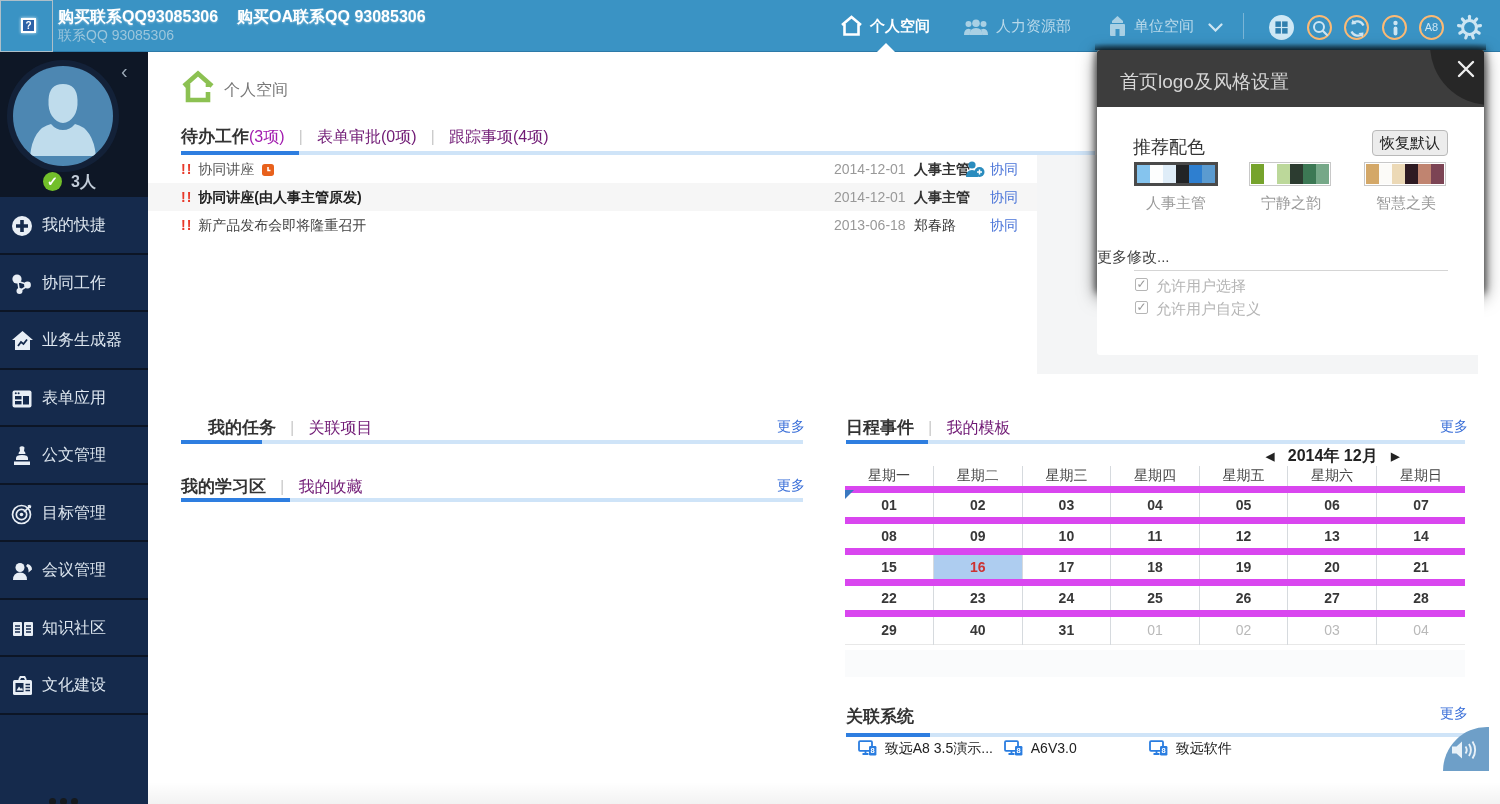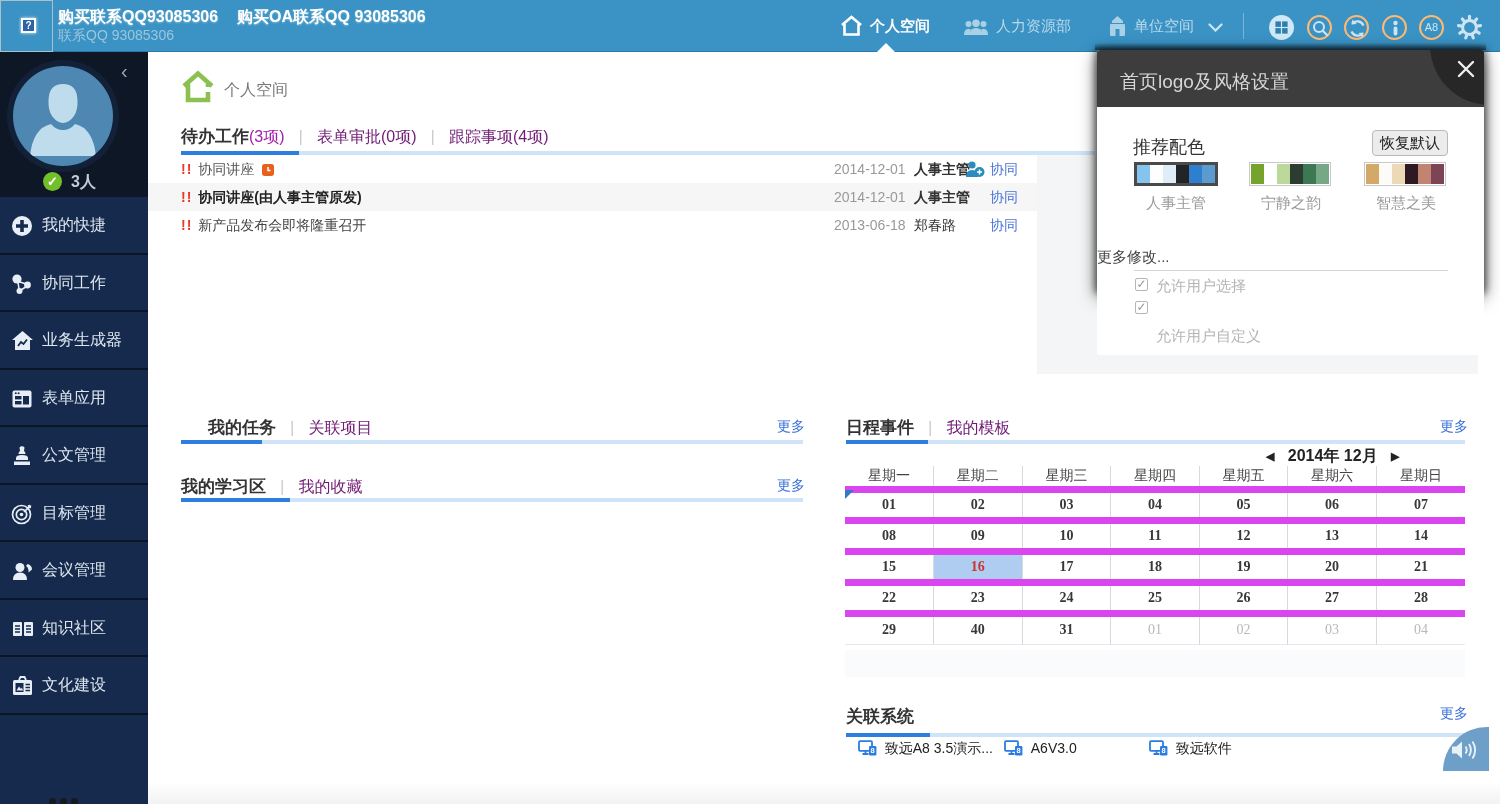--- a/index.html
+++ b/index.html
@@ -50,21 +50,21 @@
   .more { position:absolute; font-size:14px; color:#3a6fd8; }
 
   
   .trow { position:absolute; left:0; width:889px; height:28px; line-height:28px; font-size:14px; }
   .trow .ex { color:#e8392a; font-weight:bold; margin-left:33px; margin-right:6px; letter-spacing:1px; }
   .trow .date { position:absolute; left:686px; color:#999; }
   .trow .name { position:absolute; left:766px; color:#333; }
   .trow .xt { position:absolute; left:842px; color:#4a74d8; }
 
   
-  #cal { position:absolute; left:697px; top:414px; width:620px;font-family:Liberation Serif, serif; }
+  #cal { position:absolute; left:697px; top:414px; width:620px; }
   #cal table { border-collapse:collapse; width:620px; table-layout:fixed; border-bottom:1px solid #e8e8e8; }
   #cal td { border-left:1px solid #d6dade; text-align:center; font-size:14px; color:#383838; font-weight:bold; height:31px; border-top:7px solid #d946ef; }
   #cal td:first-child { border-left:none; }
   #cal tr.wk td { font-weight:normal; font-size:14px; color:#444; border-top:none; border-bottom:1px solid #c6cbd0; height:23px; }
   #cal td.nm { color:#b9b9b9; font-weight:normal; }
   #cal td.sel { background:#aecdf0; color:#cc3333; }
 
   
   #panel { position:absolute; left:1097px; top:50px; width:387px; height:242px; box-shadow:0 0 7px 2px rgba(0,0,0,.55), 0 5px 18px rgba(0,0,0,.6); border-radius:3px; background:#fff; }
   #panel-head { position:absolute; left:0; top:0; width:387px; height:57px; background:#3d3d3d; border-radius:3px 3px 0 0; overflow:hidden; }
@@ -454,14 +454,14 @@
   <div class="swlabel" style="left:37px;">人事主管</div>
   <div class="swlabel" style="left:152px;">宁静之韵</div>
   <div class="swlabel" style="left:267px;">智慧之美</div>
 
   <div class="abs" style="left:0; top:198px; width:351px; font-size:15px; color:#444;">更多修改...</div>
   <div class="abs" style="left:37px; top:220px; width:314px; height:1px; background:#d5d5d5;"></div>
 
   <div class="chk" style="top:228px;">✓</div>
   <div class="chklabel" style="top:227px;">允许用户选择</div>
   <div class="chk" style="top:251px;">✓</div>
-  <div class="chklabel" style="top:250px;margin-top:27px;">允许用户自定义</div>
+  <div class="chklabel" style="top:250px;">允许用户自定义</div>
 </div>
 
 </body></html>

